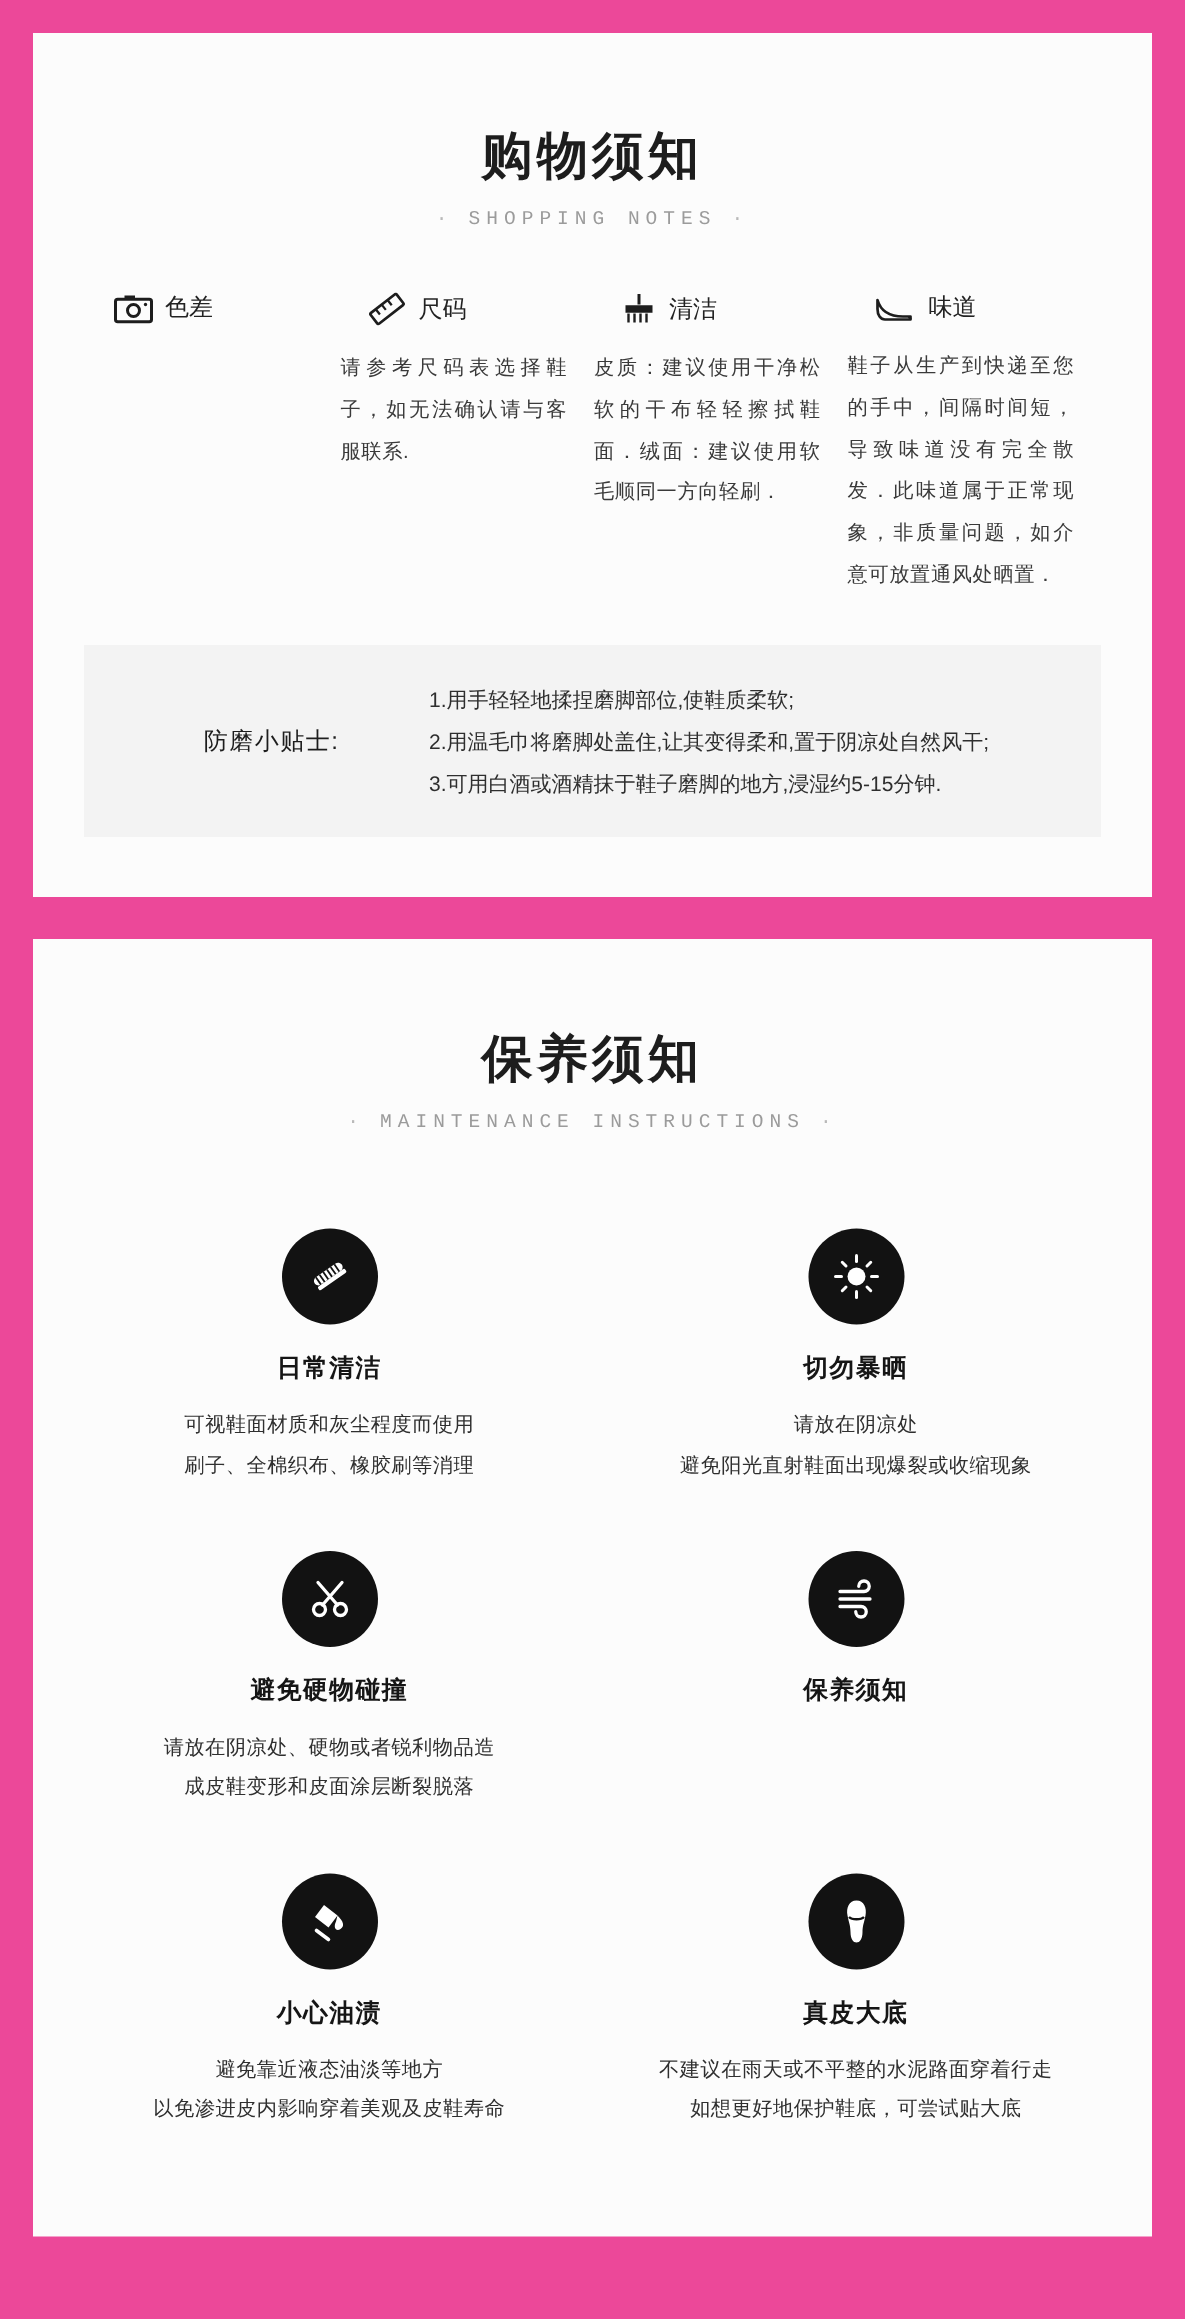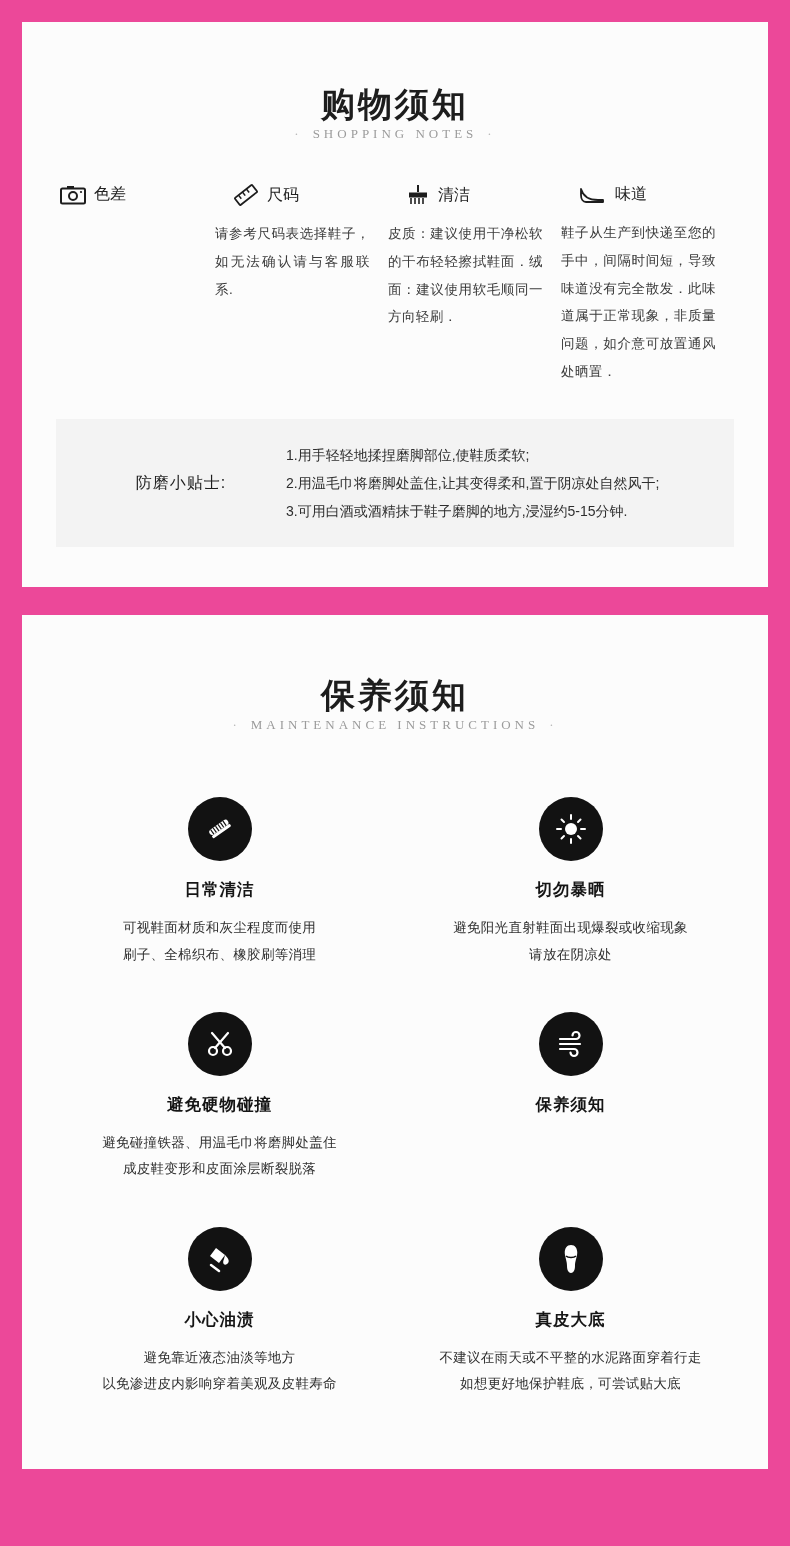--- a/index.html
+++ b/index.html
@@ -37,31 +37,31 @@
     font-weight: bold;
     letter-spacing: 3px;
     color: #1d1d1d;
     margin: 0;
     line-height: 1.3;
   }
   .title-en {
     font-size: 13px;
     letter-spacing: 4px;
     color: #9b9b9b;
-    margin-top: 0;
-    font-family: Liberation Serif, serif;
+    margin-top: 12px;
+    font-family: Liberation Mono, monospace;
   }
   .title-en .dot {
     color: #b9b9b9;
     margin: 0 10px;
   }
 
   .notes-row {
     display: flex;
-    margin: 42px 34px 0 20px;
+    margin: 42px 34px 0 36px;
   }
   .note-col {
     width: 25%;
     box-sizing: border-box;
     padding-right: 18px;
   }
   .note-head {
     display: flex;
     align-items: center;
     gap: 8px;
@@ -286,40 +286,40 @@
               <line x1="27" y1="17" x2="31" y2="17"></line>
               <line x1="7.5" y1="7.5" x2="10" y2="10"></line>
               <line x1="24" y1="24" x2="26.5" y2="26.5"></line>
               <line x1="26.5" y1="7.5" x2="24" y2="10"></line>
               <line x1="10" y1="24" x2="7.5" y2="26.5"></line>
             </g>
           </svg>
         </div>
         <div class="maint-title">切勿暴晒</div>
         <div class="maint-desc">
+          <div>请放在阴凉处</div>
           <div>避免阳光直射鞋面出现爆裂或收缩现象</div>
-          <div>请放在阴凉处</div>
         </div>
       </div>
 
       <div class="gap"></div>
       <div class="gap"></div>
 
       <div class="maint-cell">
         <div class="circle">
           <svg width="34" height="34" viewBox="0 0 34 34">
             <circle cx="10" cy="24" r="4" fill="none" stroke="#ffffff" stroke-width="2.2"></circle>
             <circle cx="24" cy="24" r="4" fill="none" stroke="#ffffff" stroke-width="2.2"></circle>
             <line x1="12" y1="21" x2="25" y2="6" stroke="#ffffff" stroke-width="2.2" stroke-linecap="round"></line>
             <line x1="22" y1="21" x2="9" y2="6" stroke="#ffffff" stroke-width="2.2" stroke-linecap="round"></line>
           </svg>
         </div>
         <div class="maint-title">避免硬物碰撞</div>
         <div class="maint-desc">
-          <div>避免碰撞铁器、用温毛巾将磨脚处盖住</div>
+          <div>请放在阴凉处、硬物或者锐利物品造</div>
           <div>成皮鞋变形和皮面涂层断裂脱落</div>
         </div>
       </div>
 
       <div class="maint-cell">
         <div class="circle">
           <svg width="34" height="34" viewBox="0 0 34 34">
             <g stroke="#ffffff" stroke-width="2.2" fill="none" stroke-linecap="round">
               <path d="M6 12 H22 a3.5 3.5 0 1 0 -3.5 -3.5"></path>
               <path d="M6 17 H26"></path>

